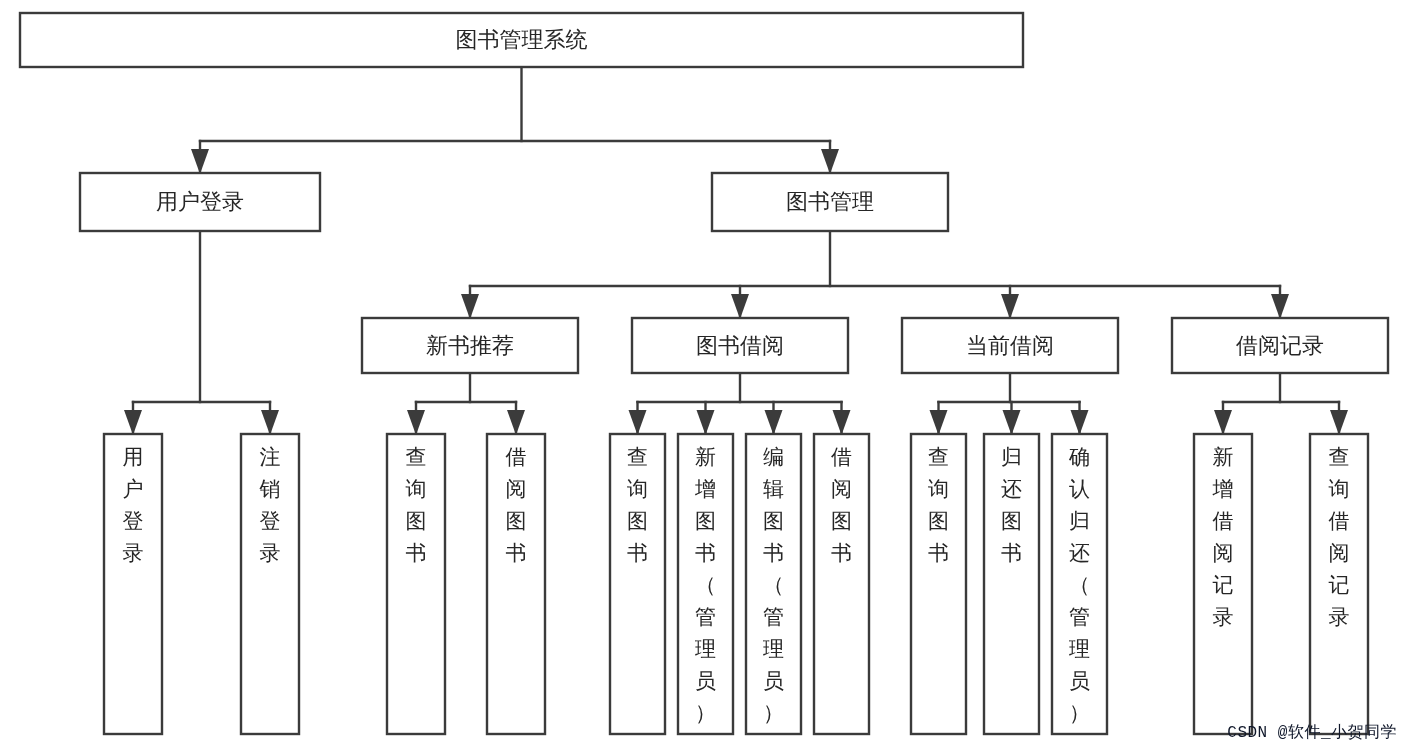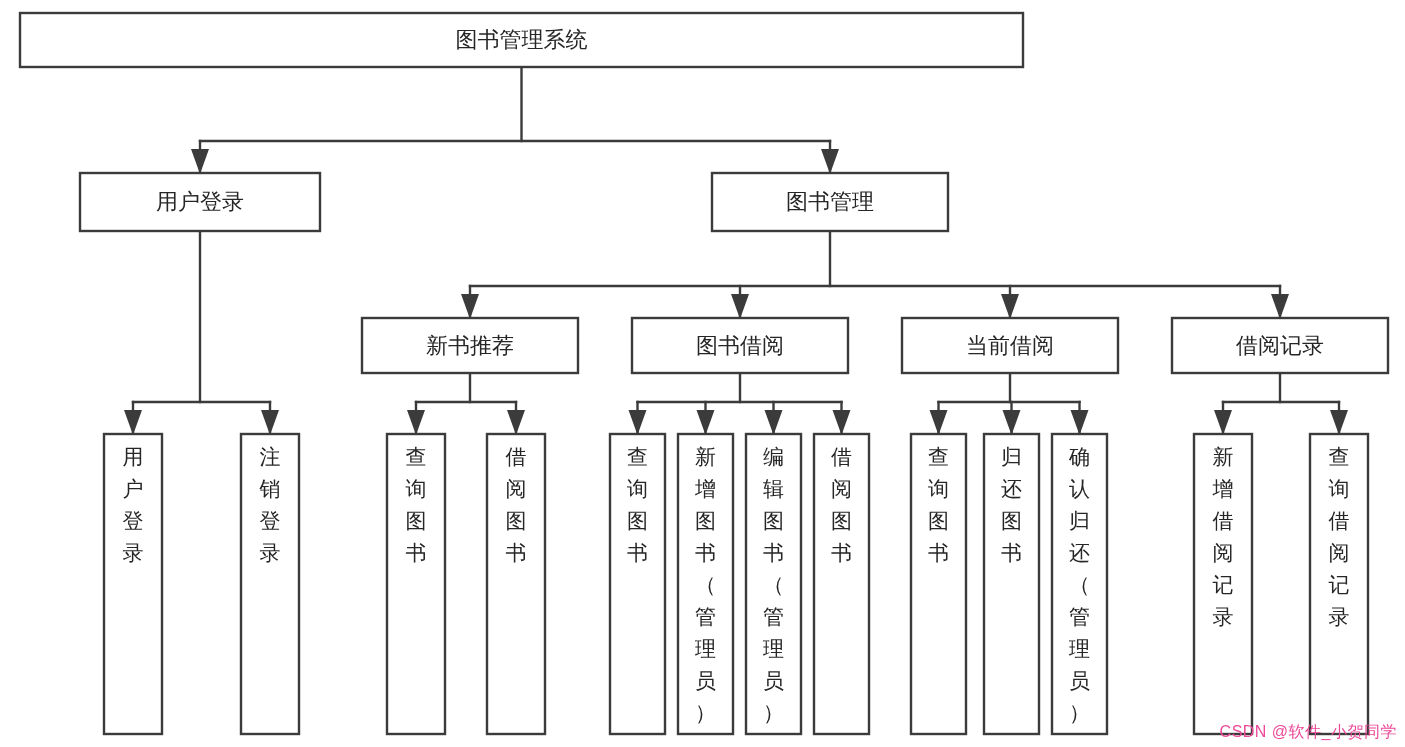--- a/index.html
+++ b/index.html
@@ -50,23 +50,23 @@
   .node-label-vertical {
     fill: #262626;
     font-family: "DejaVu Sans", "Liberation Sans", sans-serif;
     font-size: 21px;
     text-anchor: middle;
   }
   .watermark {
     position: absolute;
     right: 8px;
     bottom: 4px;
-    font-family: Liberation Sans, sans-serif;
+    font-family: Liberation Mono, monospace;
     font-size: 16px;
-    color: #ec4899;
+    color: #0f172a;
     white-space: nowrap;
     letter-spacing: 0.5px;
   }
 </style>
 </head>
 <body>
 
 <div id="canvas-wrap">
 
   <svg id="diagram-svg" viewBox="0 0 1405 747">

